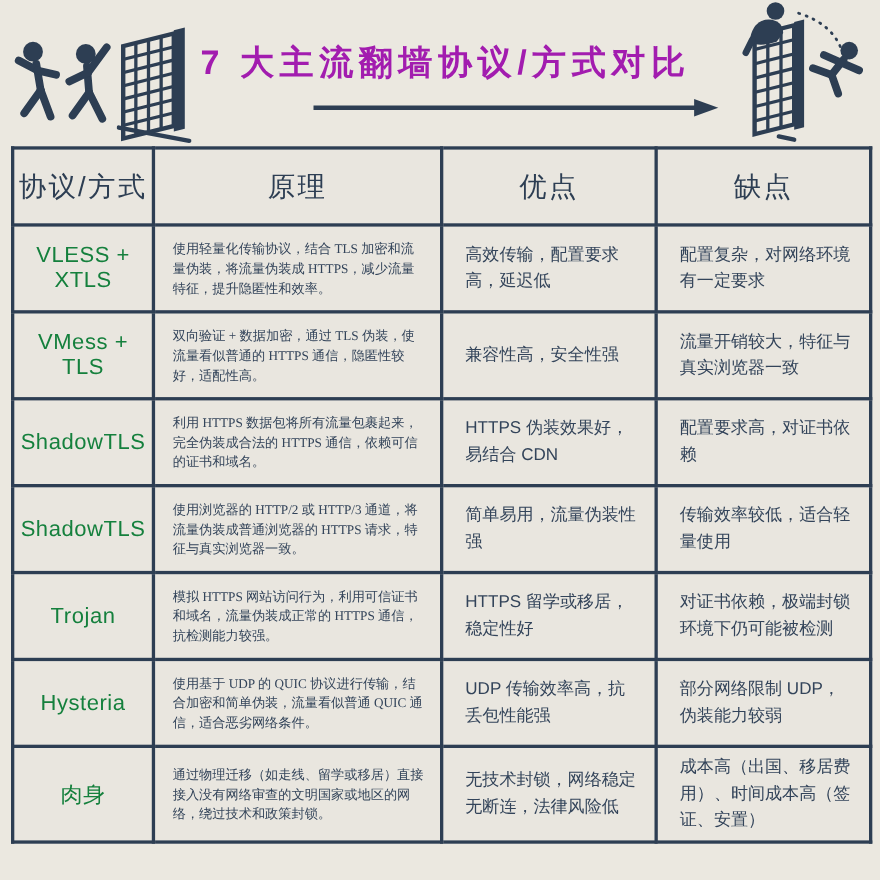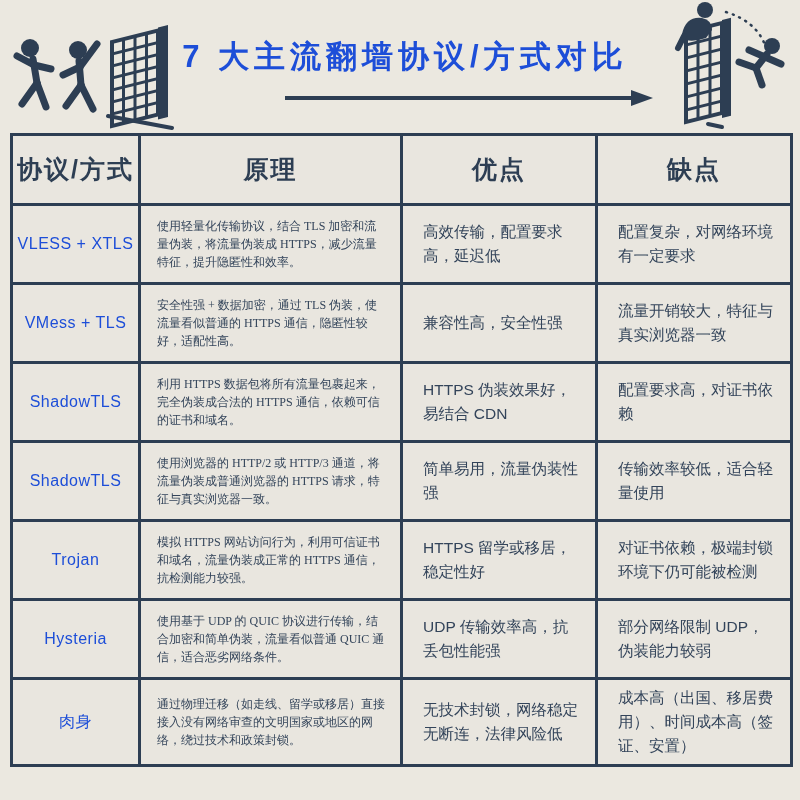--- a/index.html
+++ b/index.html
@@ -12,43 +12,43 @@
     position:relative;
   }
   
   .banner{position:relative;width:800px;height:133px;}
   .people-left{position:absolute;left:8px;bottom:6px;}
   .wall-left{position:absolute;left:106px;top:6px;}
   .title{
     position:absolute;left:150px;top:36px;width:510px;
     text-align:center;
     font-size:31px;font-weight:900;letter-spacing:5px;
-    color:#1d4ed8;white-space:nowrap;
+    color:#a21caf;white-space:nowrap;
   }
   .arrow-wrap{position:absolute;left:283px;top:88px;}
   .scene-right{position:absolute;right:2px;top:0;}
   
   table.cmp{
     border-collapse:collapse;
     margin:0 10px;width:780px;
     table-layout:fixed;
     background:#e9e6df;
   }
   table.cmp th,table.cmp td{
     border:3px solid #2d3e53;
     vertical-align:middle;
   }
   table.cmp thead tr{height:70px;}
   table.cmp tbody tr{height:79px;}
   th.hdr{
-    font-size:25px;font-weight:bold;color:#2d3e53;
+    font-size:25px;font-weight:normal;color:#2d3e53;
     letter-spacing:2px;text-align:center;
   }
   td.proto{
-    text-align:center;font-size:16px;color:#1d4ed8;
+    text-align:center;font-size:20px;color:#15803d;
     letter-spacing:.5px;padding:4px;
   }
   td.principle{
     font-size:12px;line-height:1.52;color:#33445a;
     padding:6px 12px 6px 16px;text-align:left;font-family:Liberation Serif, serif;
   }
   td.pros,td.cons{
     font-size:15.5px;line-height:1.55;color:#33445a;
     padding:6px 14px 6px 20px;text-align:left;
   }
@@ -144,21 +144,21 @@
   </thead>
   <tbody>
     <tr>
       <td class="proto">VLESS + XTLS</td>
       <td class="principle">使用轻量化传输协议，结合 TLS 加密和流量伪装，将流量伪装成 HTTPS，减少流量特征，提升隐匿性和效率。</td>
       <td class="pros">高效传输，配置要求高，延迟低</td>
       <td class="cons">配置复杂，对网络环境有一定要求</td>
     </tr>
     <tr>
       <td class="proto">VMess + TLS</td>
-      <td class="principle">安全性强 + 数据加密，通过 TLS 伪装，使流量看似普通的 HTTPS 通信，隐匿性较好，适配性高。</td>
+      <td class="principle">双向验证 + 数据加密，通过 TLS 伪装，使流量看似普通的 HTTPS 通信，隐匿性较好，适配性高。</td>
       <td class="pros">兼容性高，安全性强</td>
       <td class="cons">流量开销较大，特征与真实浏览器一致</td>
     </tr>
     <tr>
       <td class="proto">ShadowTLS</td>
       <td class="principle">利用 HTTPS 数据包将所有流量包裹起来，完全伪装成合法的 HTTPS 通信，依赖可信的证书和域名。</td>
       <td class="pros">HTTPS 伪装效果好，易结合 CDN</td>
       <td class="cons">配置要求高，对证书依赖</td>
     </tr>
     <tr>

